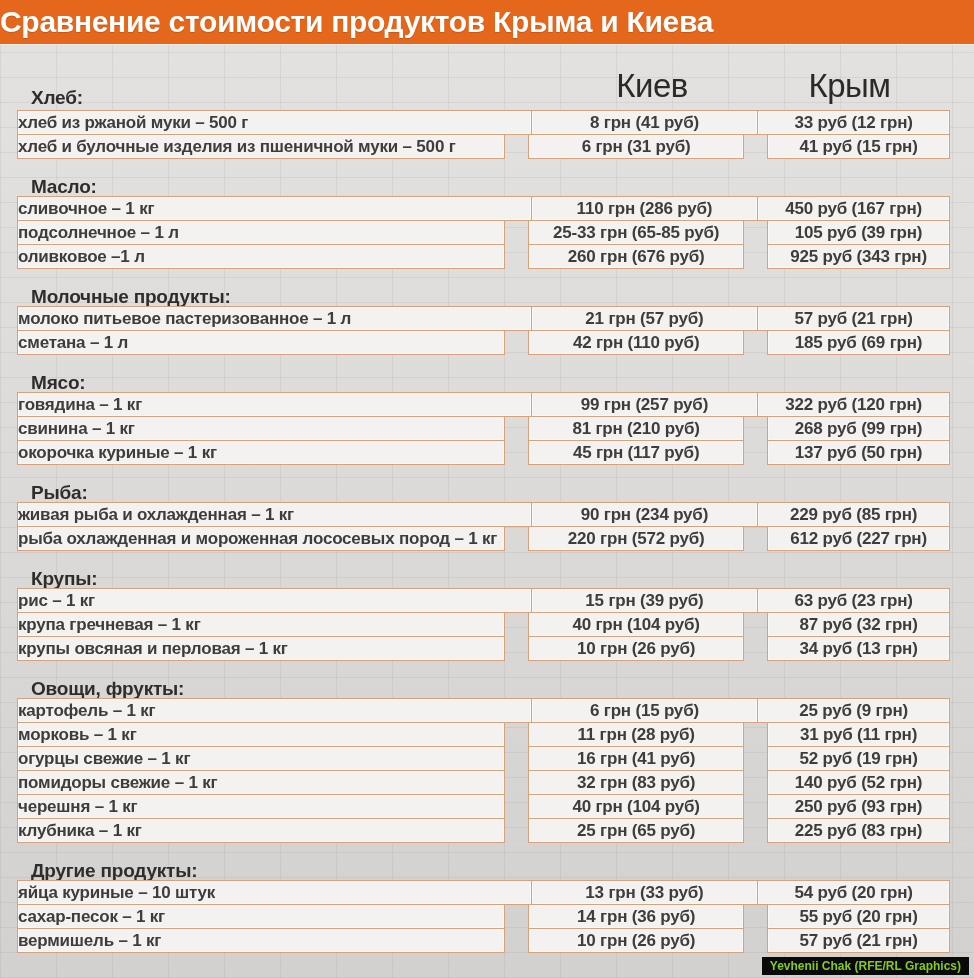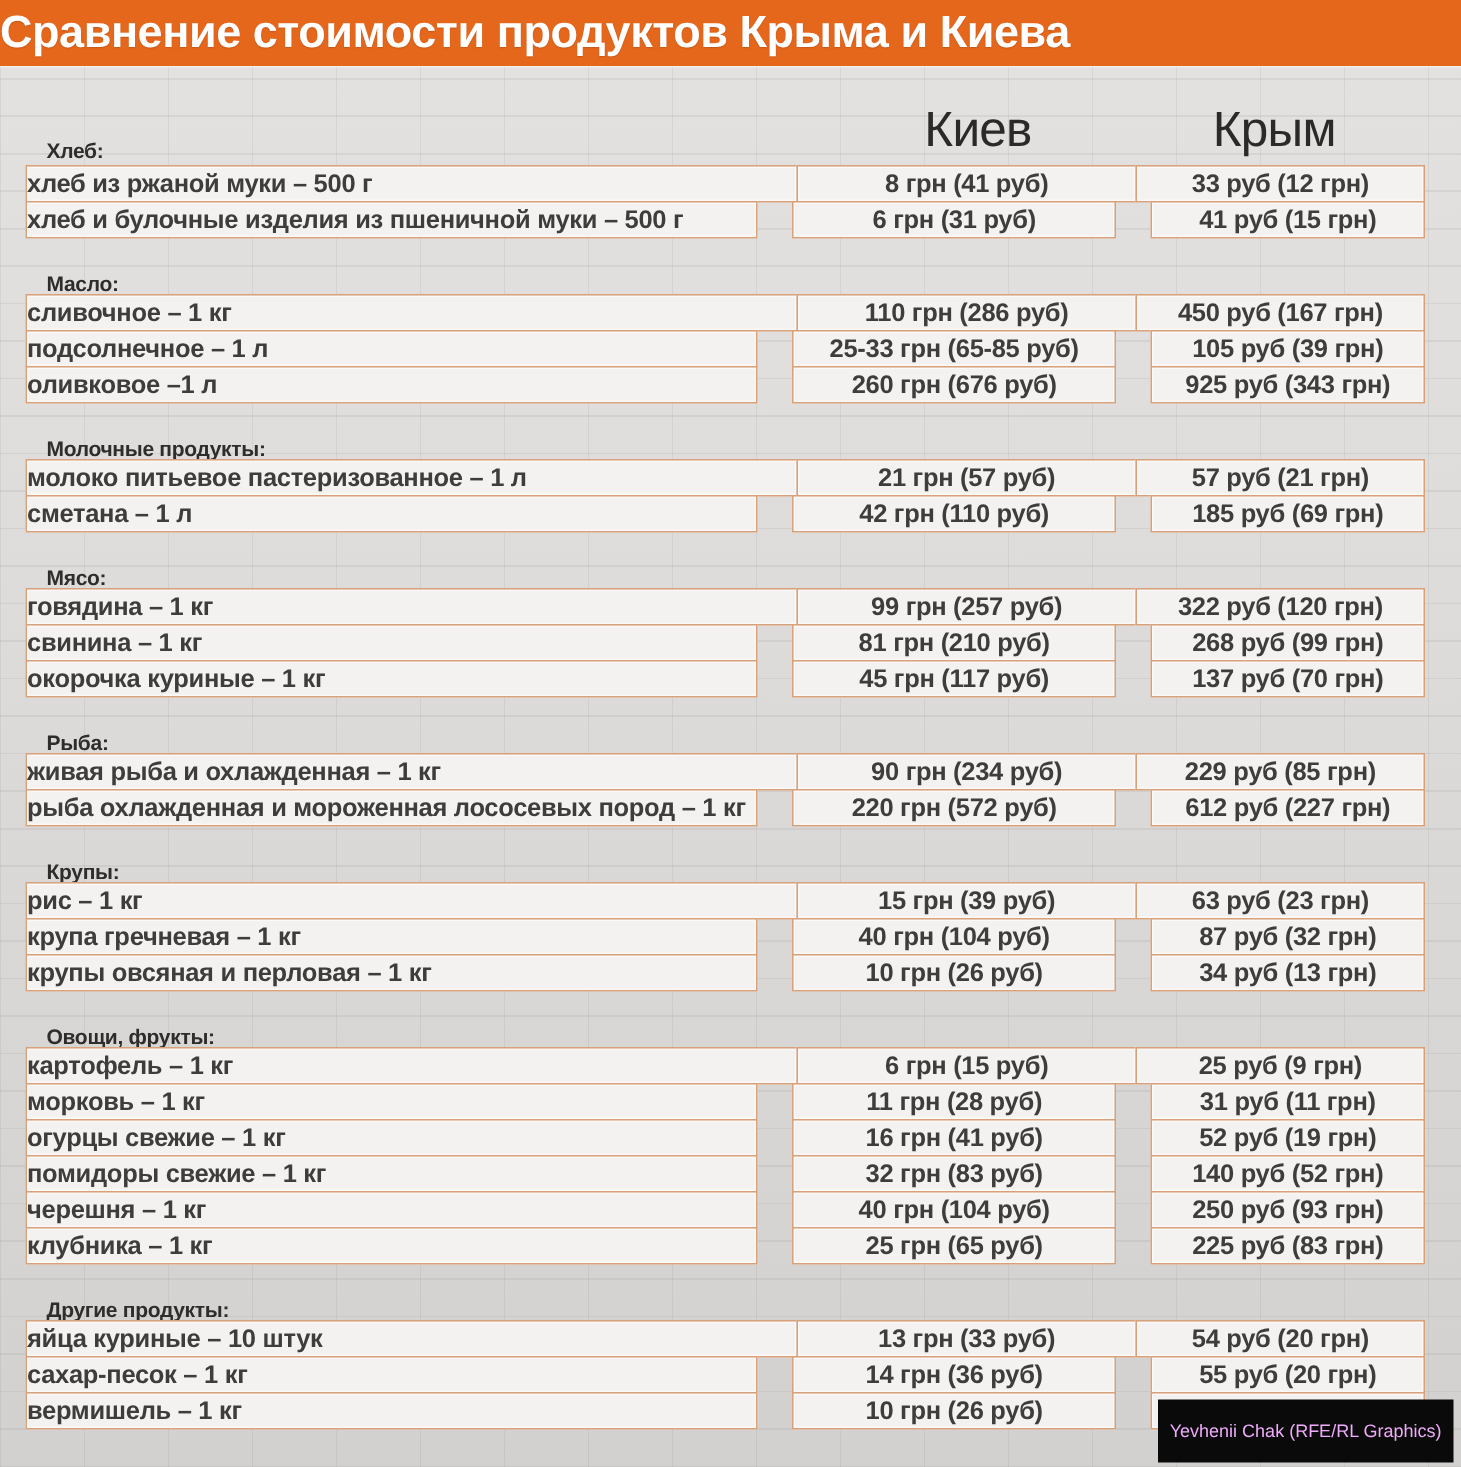--- a/index.html
+++ b/index.html
@@ -31,21 +31,21 @@
   }
   .slot{display:flex;align-items:flex-end;justify-content:center;}
   .name-slot{width:537px;justify-content:flex-start;padding-left:14px;box-sizing:border-box;}
   .kyiv-slot{width:196px;}
   .crimea-slot{width:199px;}
   .col-head{
     font-size:33px;font-weight:400;color:#2b2a28;line-height:1;
     margin-bottom:8px;letter-spacing:-0.5px;
   }
   .sec-label{
-    font-size:14px;font-weight:700;color:#2e2d2b;line-height:1;letter-spacing:-0.2px;
+    font-size:19px;font-weight:700;color:#2e2d2b;line-height:1;letter-spacing:-0.2px;
   }
   .head-row .sec-label{margin-bottom:3px;}
   #sections .sec-label{
     margin:13px 0 0 14px;height:24px;display:flex;align-items:flex-end;
   }
   .block{width:933px;}
   .row{display:flex;height:25px;}
   .block .row + .row{margin-top:-1px;gap:24px;}
   .cell{
     box-sizing:border-box;height:25px;
@@ -55,23 +55,23 @@
     font-size:17px;font-weight:700;color:#3e3d3b;
     line-height:23px;letter-spacing:-0.2px;
     white-space:nowrap;overflow:hidden;
   }
   .name-cell{width:534px;padding-left:0;}
   .val-cell{text-align:center;margin-left:-1px;}
   .kyiv{width:236px;}
   .crimea{width:200px;}
   .credit{
     position:absolute;right:5px;bottom:3px;
-    background:#0a0a0a;color:#f0abfc;
-    font-size:12px;font-weight:400;
-    padding:14px 8px;line-height:1.2;
+    background:#0a0a0a;color:#84cc16;
+    font-size:12px;font-weight:700;
+    padding:2px 8px;line-height:1.2;
   }
 </style>
 </head>
 <body>
 
 <div class="page">
 
   <header class="title-bar">
     <h1>Сравнение стоимости продуктов Крыма и Киева</h1>
   </header>
@@ -142,21 +142,21 @@
             <div class="cell val-cell crimea">322 руб (120 грн)</div>
           </div>
           <div class="row">
             <div class="cell name-cell">свинина – 1 кг</div>
             <div class="cell val-cell kyiv">81 грн (210 руб)</div>
             <div class="cell val-cell crimea">268 руб (99 грн)</div>
           </div>
           <div class="row">
             <div class="cell name-cell">окорочка куриные – 1 кг</div>
             <div class="cell val-cell kyiv">45 грн (117 руб)</div>
-            <div class="cell val-cell crimea">137 руб (70 грн)</div>
+            <div class="cell val-cell crimea">137 руб (50 грн)</div>
           </div>
         </div>
         <div class="sec-label">Рыба:</div>
         <div class="block">
           <div class="row">
             <div class="cell name-cell">живая рыба и охлажденная – 1 кг</div>
             <div class="cell val-cell kyiv">90 грн (234 руб)</div>
             <div class="cell val-cell crimea">229 руб (85 грн)</div>
           </div>
           <div class="row">

